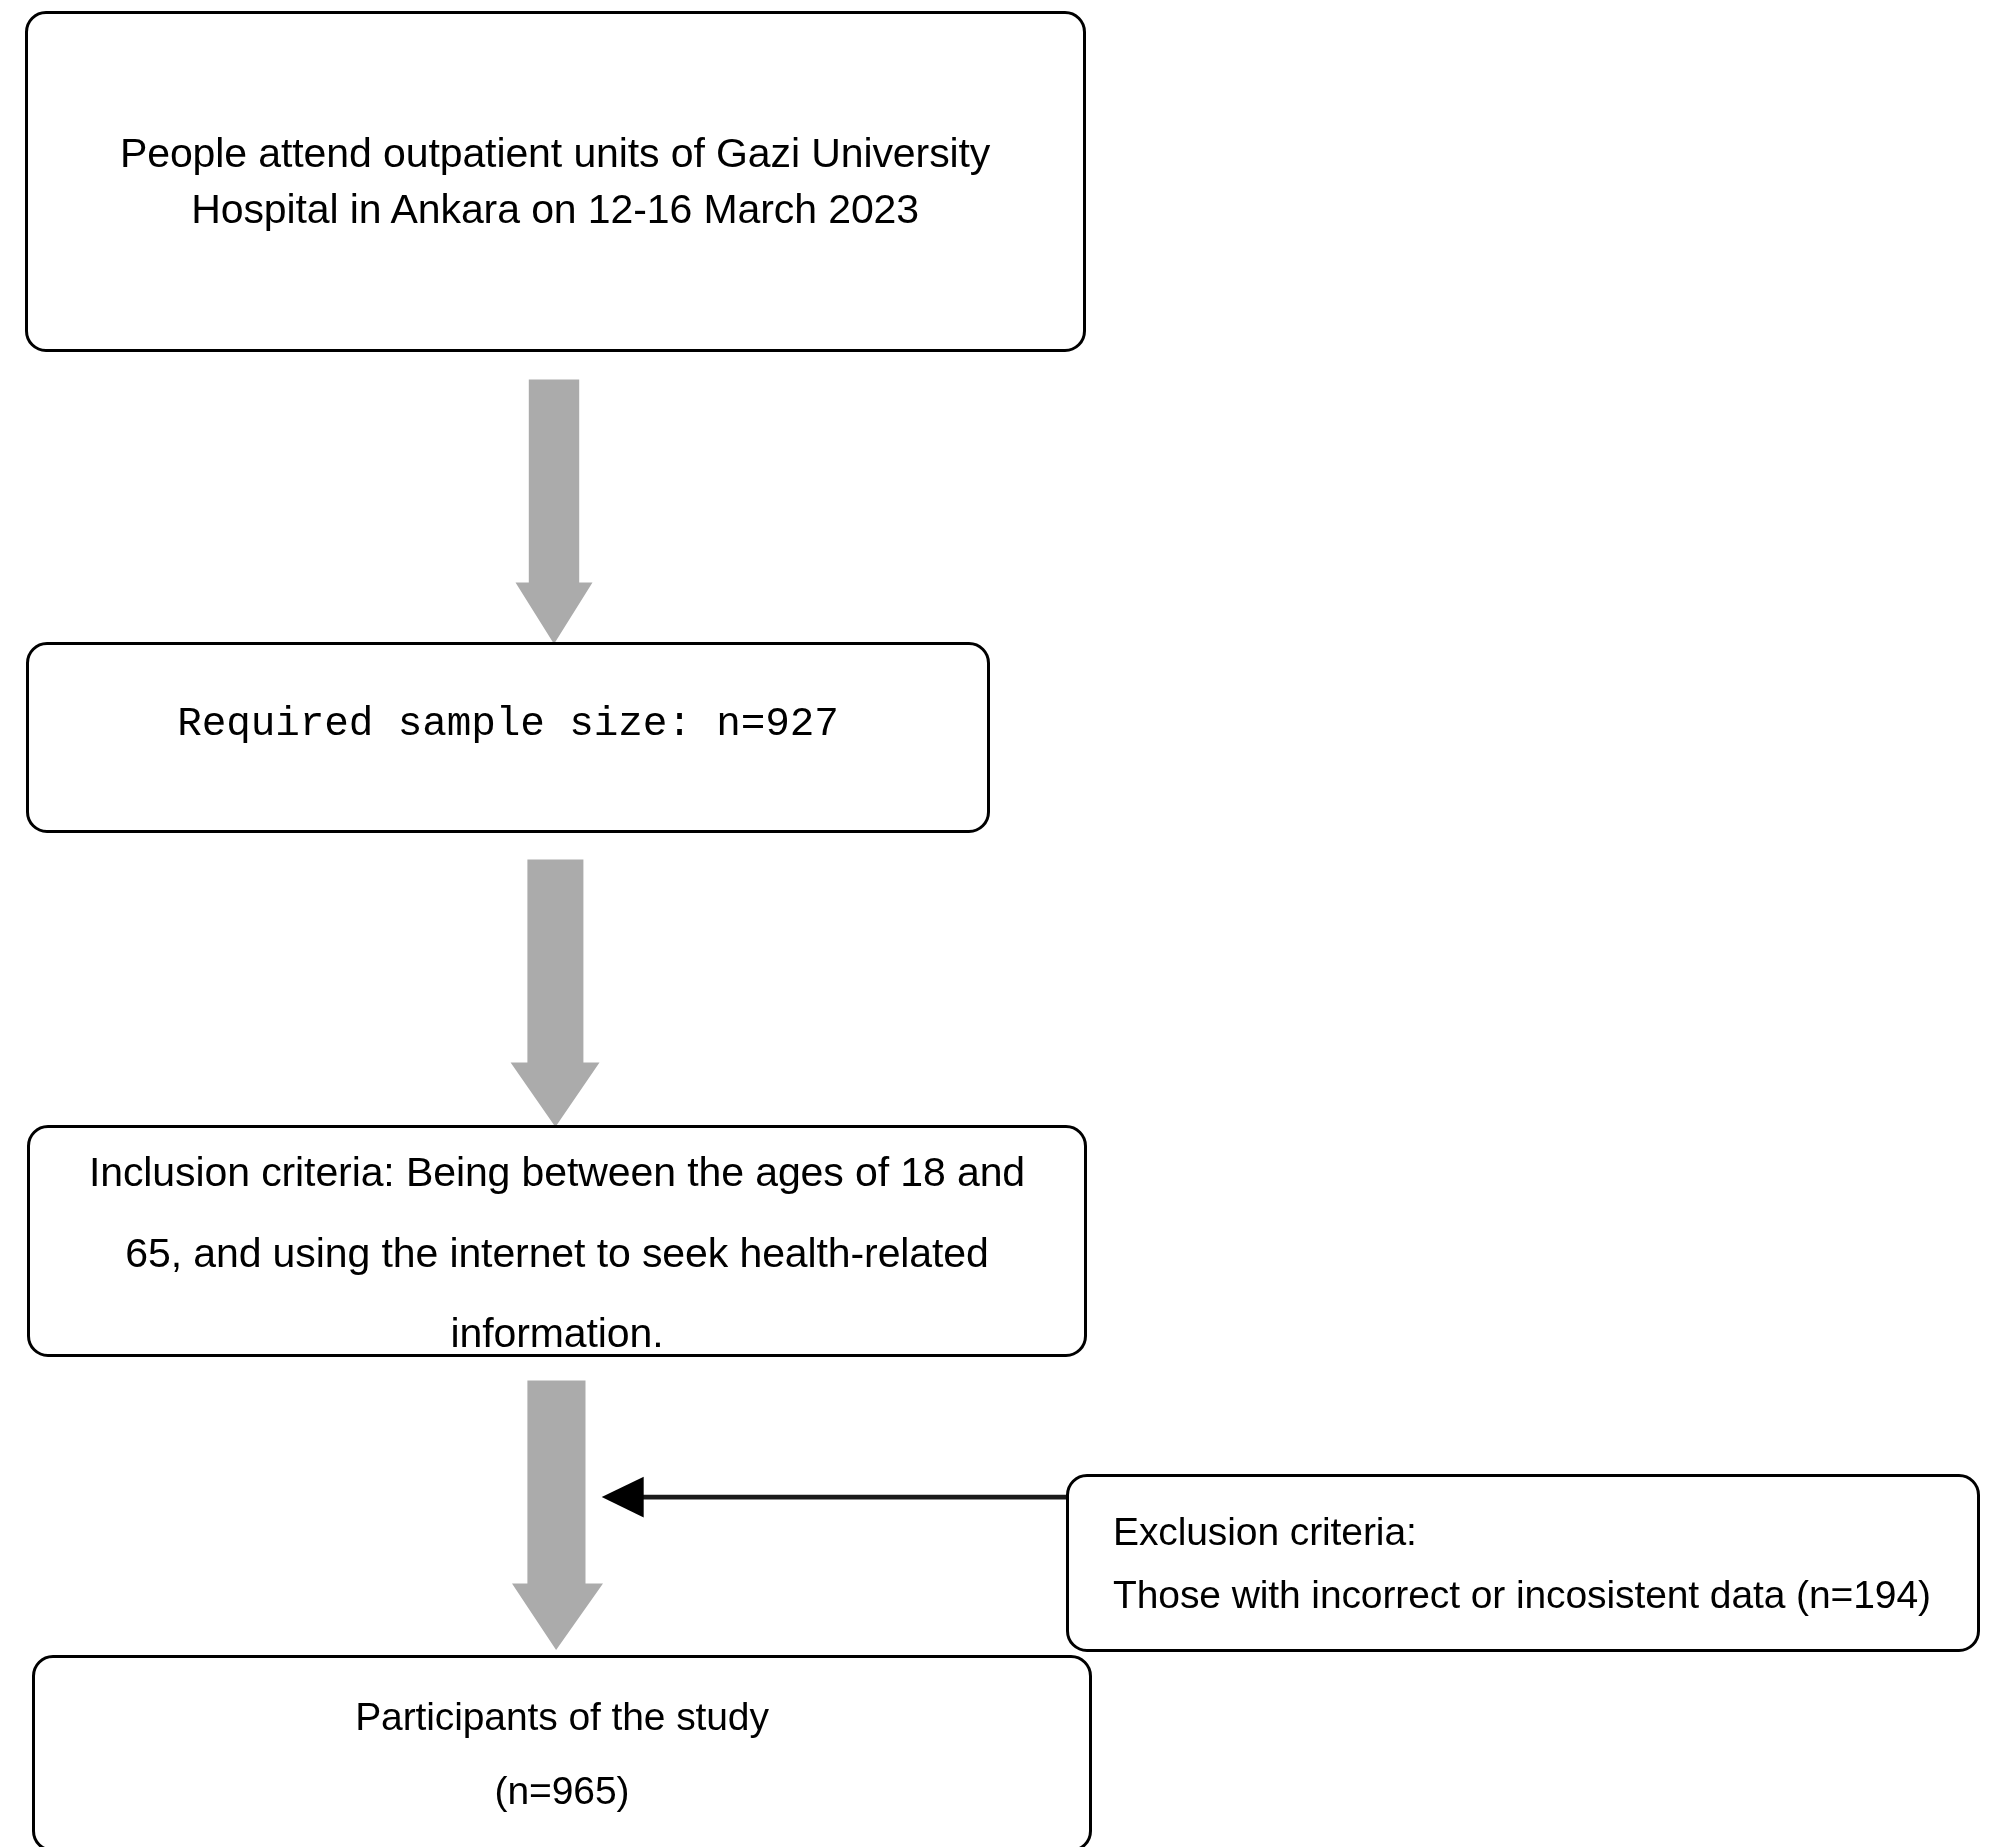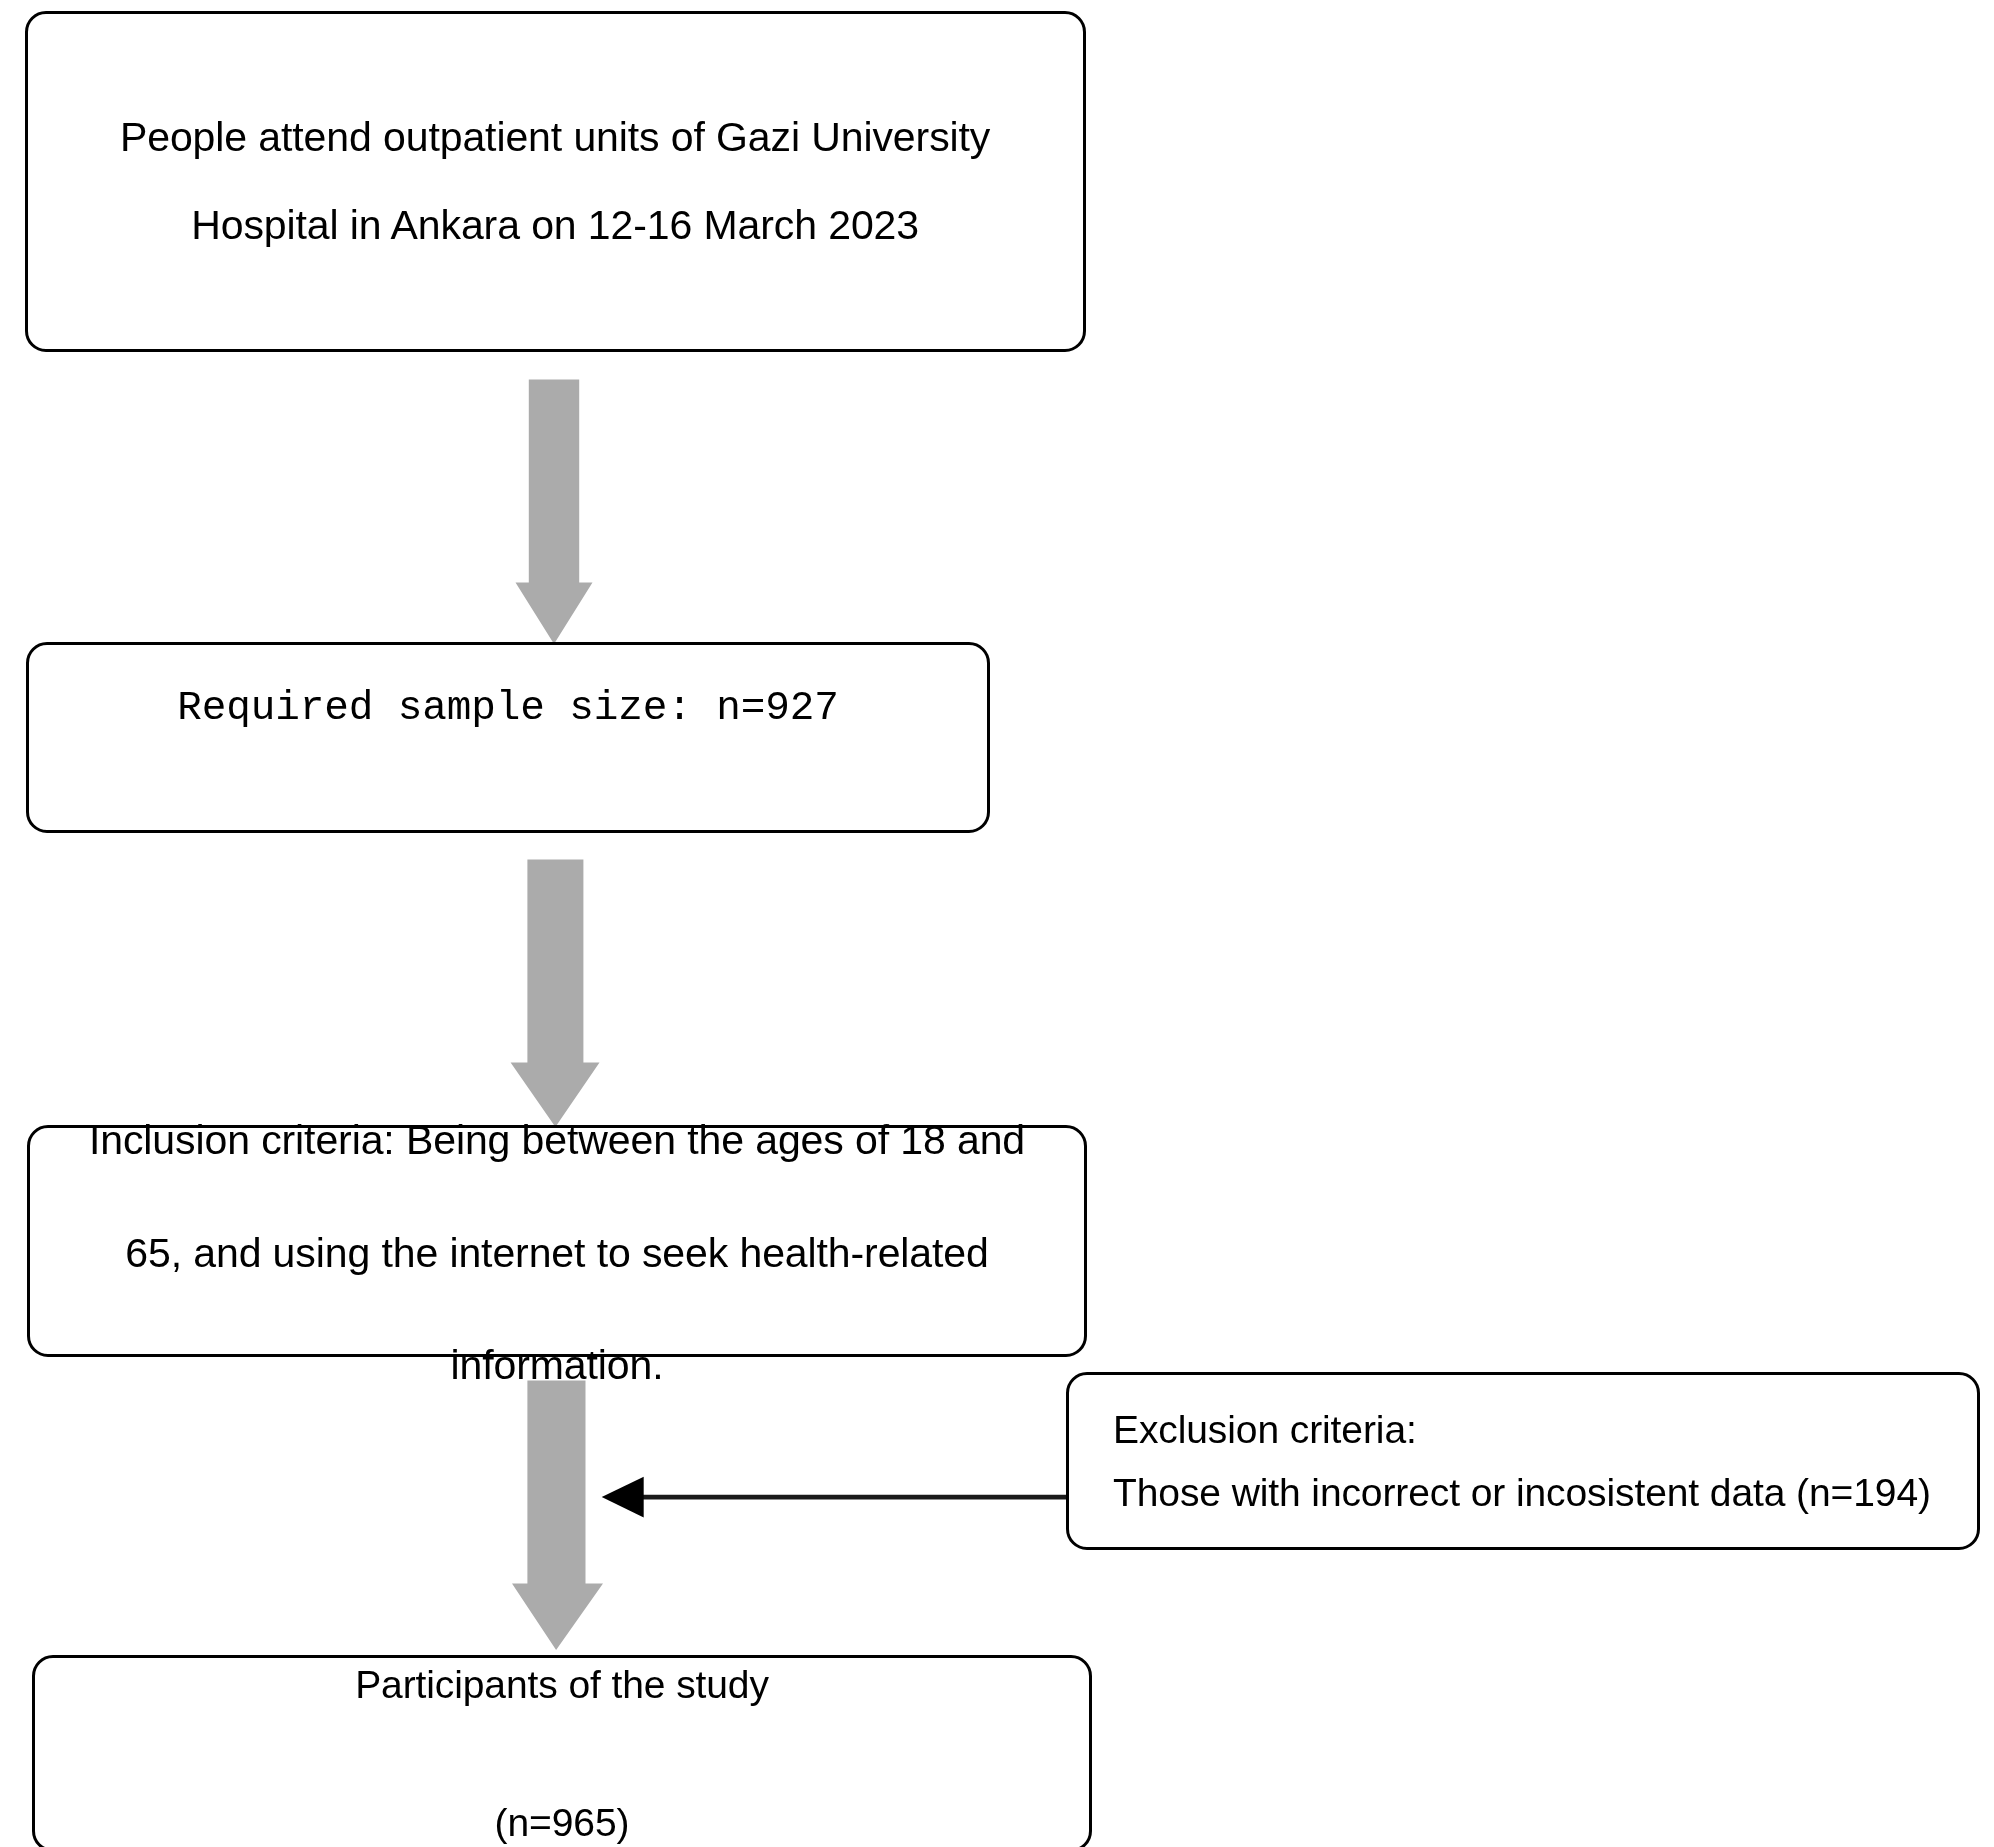--- a/index.html
+++ b/index.html
@@ -25,21 +25,20 @@
     background: #ffffff;
     border: 3.5px solid #000000;
     border-radius: 21px;
     display: flex;
     flex-direction: column;
     justify-content: center;
   }
   .flow-box.centered {
     align-items: center;
     text-align: center;
-    gap: 32px;
   }
   .flow-box.left-aligned {
     align-items: flex-start;
     text-align: left;
   }
   .box-line {
     display: block;
     white-space: pre;
     line-height: 1.36;
     letter-spacing: -0.1px;
@@ -69,21 +68,21 @@
   #box-inclusion {
     left: 27px;
     top: 1125px;
     width: 1060px;
     height: 232px;
   }
   #box-inclusion .box-line { font-size: 41px; margin-top: 25px; }
   
   #box-exclusion {
     left: 1066px;
-    top: 1372px;
+    top: 1474px;
     width: 914px;
     height: 178px;
     padding-left: 44px;
   }
   #box-exclusion .box-line {
     font-size: 39px;
     line-height: 1.0;
   }
   #box-exclusion .spacer { height: 24px; }
   

